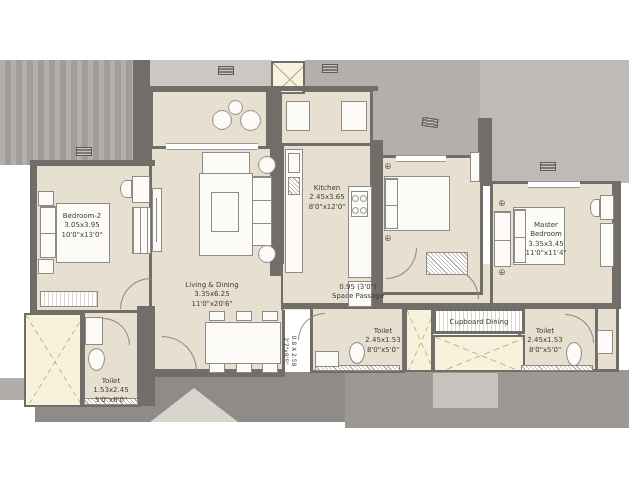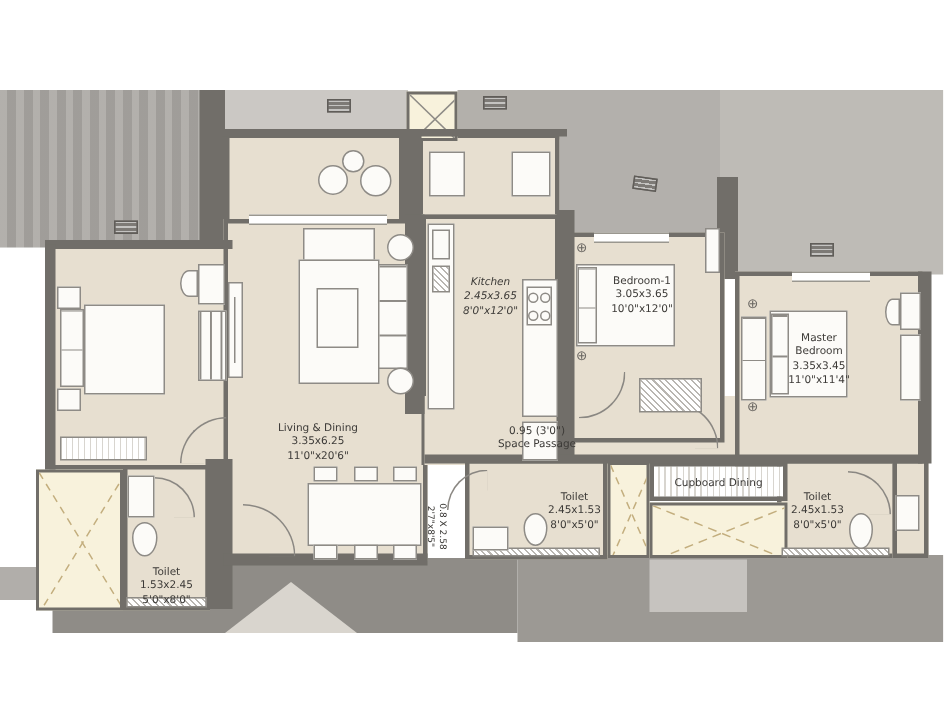--- a/index.html
+++ b/index.html
@@ -190,29 +190,29 @@
   <div class="abs furn z15" style="left:349px;top:342px;width:16px;height:22px;border-radius:50% 50% 50% 50%/45% 45% 55% 55%;"></div>
   <div class="abs furn z15" style="left:566px;top:342px;width:16px;height:24px;border-radius:50% 50% 50% 50%/45% 45% 55% 55%;"></div>
   <div class="abs furn z15" style="left:597px;top:330px;width:16px;height:24px;"></div>
 
   <div class="abs ac" style="left:218px;top:66px;width:16px;height:9px;"></div>
   <div class="abs ac" style="left:322px;top:64px;width:16px;height:9px;"></div>
   <div class="abs ac" style="left:422px;top:118px;width:16px;height:9px;transform:rotate(8deg);"></div>
   <div class="abs ac" style="left:540px;top:162px;width:16px;height:9px;"></div>
   <div class="abs ac" style="left:76px;top:147px;width:16px;height:9px;"></div>
 
-  <div class="rlabel" style="left:297px;top:184px;width:60px;font-style:italic;">
+  <div class="rlabel" style="left:297px;top:184px;width:60px;">
     <span class="rname">Kitchen</span>
     <span>2.45x3.65</span>
     <span>8'0"x12'0"</span>
   </div>
-  <div class="rlabel" style="left:398px;top:183px;width:60px;">
-    <span class="rname">Bedroom-1</span>
-    <span>3.05x3.65</span>
-    <span>10'0"x12'0"</span>
+  <div class="rlabel" style="left:52px;top:212px;width:60px;">
+    <span class="rname">Bedroom-2</span>
+    <span>3.05x3.95</span>
+    <span>10'0"x13'0"</span>
   </div>
   <div class="rlabel" style="left:520px;top:221px;width:52px;">
     <span class="rname">Master Bedroom</span>
     <span>3.35x3.45</span>
     <span>11'0"x11'4"</span>
   </div>
   <div class="rlabel" style="left:176px;top:281px;width:72px;">
     <span class="rname">Living &amp; Dining</span>
     <span>3.35x6.25</span>
     <span>11'0"x20'6"</span>

